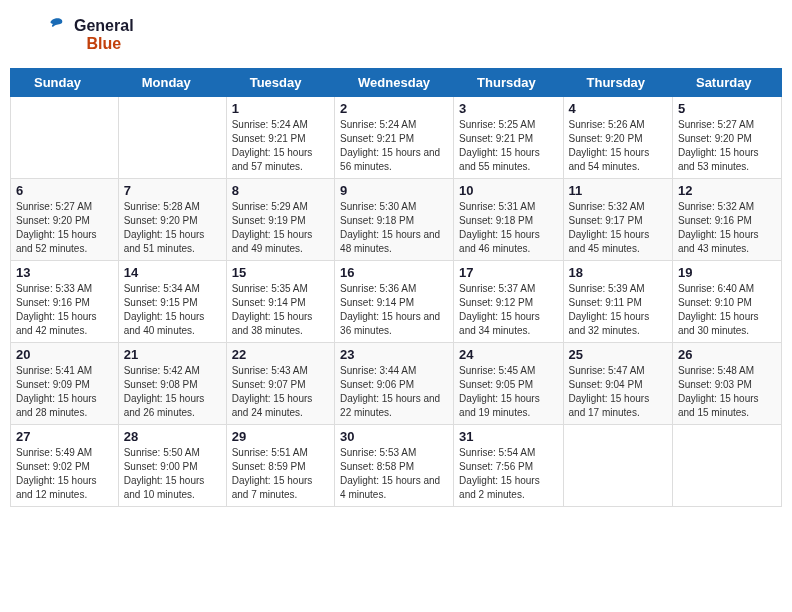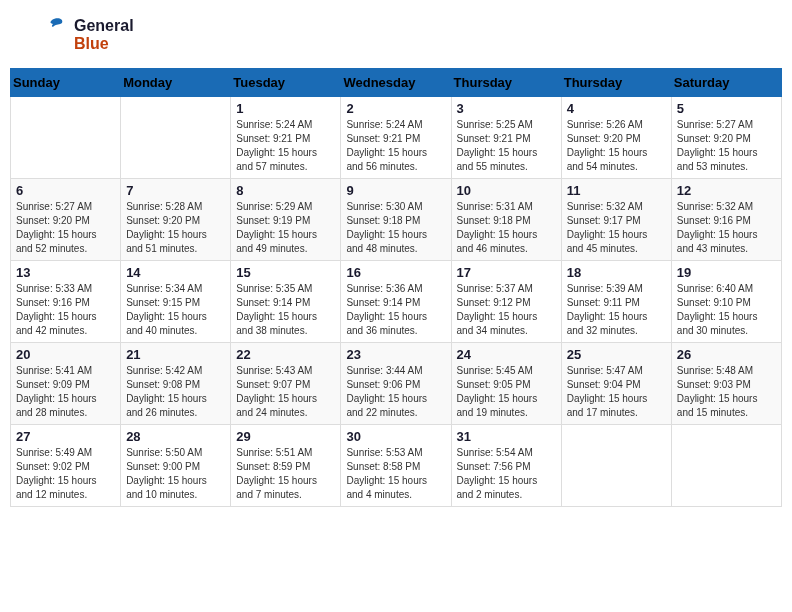--- a/index.html
+++ b/index.html
@@ -31,23 +31,23 @@
       color: #1a1a2e;
       text-align: right;
     }
     .calendar {
       width: 100%;
       border-collapse: collapse;
       border: 1px solid #ccc;
     }
     .calendar th {
       background-color: #1a6bb5;
-      color: #000000;
+      color: #ffffff;
       text-align: left;
-      padding: 6px 2px;
+      padding: 6px 23px;
       font-size: 13px;
       font-weight: bold;
       border: 1px solid #1a6bb5;
     }
     .calendar td {
       vertical-align: top;
       border: 1px solid #ddd;
       padding: 4px 5px;
       width: calc(100% / 7);
       min-height: 80px;
@@ -72,20 +72,21 @@
     }
     .logo-wrapper {
       display: flex;
       align-items: center;
       gap: 4px;
     }
     .logo-texts {
       display: flex;
       flex-direction: column;
       line-height: 1.1;
+      text-align: center;
     }
     .logo-general {
       font-size: 16px;
       font-weight: bold;
       color: #1a1a2e;
     }
     .logo-blue {
       font-size: 16px;
       font-weight: bold;
       color: #c2410c;

